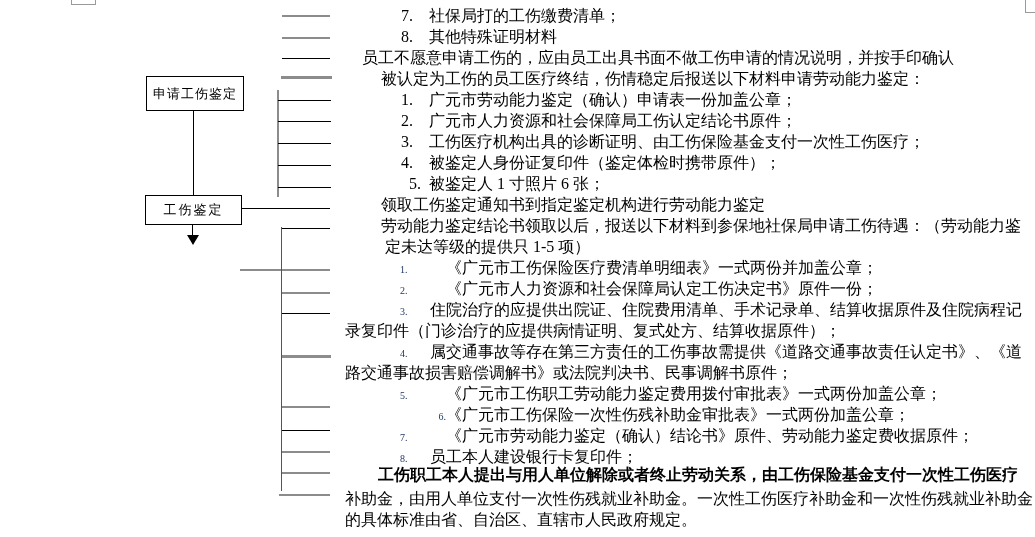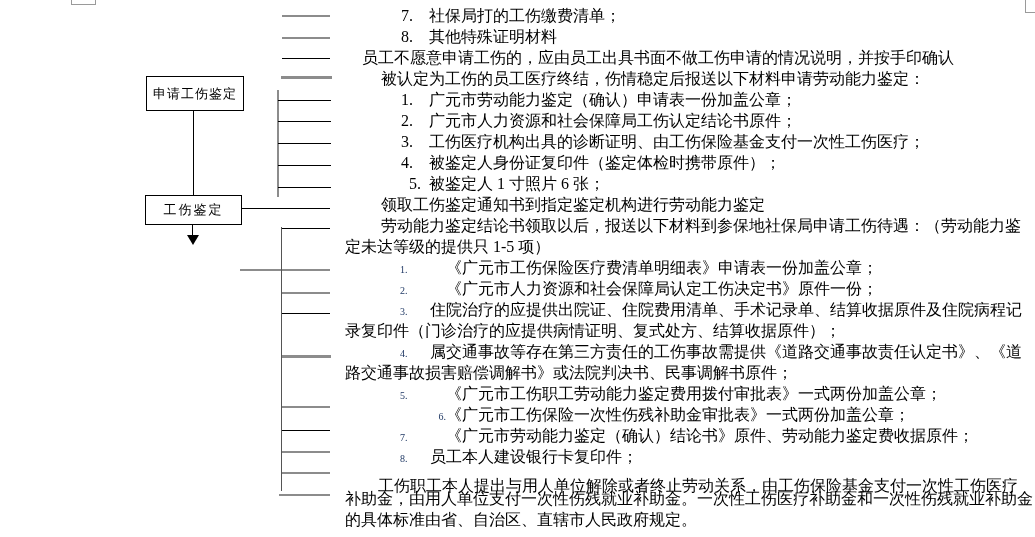--- a/index.html
+++ b/index.html
@@ -90,29 +90,29 @@
       <div class="dline n1" style="top: 26px;"><span class="ln-num">8.</span><span>其他特殊证明材料</span></div>
       <div class="dline p2" style="top: 47px;"><span>员工不愿意申请工伤的，应由员工出具书面不做工伤申请的情况说明，并按手印确认</span></div>
       <div class="dline p1" style="top: 68px;"><span>被认定为工伤的员工医疗终结，伤情稳定后报送以下材料申请劳动能力鉴定：</span></div>
       <div class="dline n1" style="top: 89px;"><span class="ln-num">1.</span><span>广元市劳动能力鉴定（确认）申请表一份加盖公章；</span></div>
       <div class="dline n1" style="top: 110px;"><span class="ln-num">2.</span><span>广元市人力资源和社会保障局工伤认定结论书原件；</span></div>
       <div class="dline n1" style="top: 131px;"><span class="ln-num">3.</span><span>工伤医疗机构出具的诊断证明、由工伤保险基金支付一次性工伤医疗；</span></div>
       <div class="dline n1" style="top: 152px;"><span class="ln-num">4.</span><span>被鉴定人身份证复印件（鉴定体检时携带原件）；</span></div>
       <div class="dline n1" style="top: 173px; text-align: center;"><span class="ln-num">5.</span><span>被鉴定人 1 寸照片 6 张；</span></div>
       <div class="dline p1" style="top: 194px;"><span>领取工伤鉴定通知书到指定鉴定机构进行劳动能力鉴定</span></div>
       <div class="dline p1" style="top: 215px;"><span>劳动能力鉴定结论书领取以后，报送以下材料到参保地社保局申请工伤待遇：（劳动能力鉴</span></div>
-      <div class="dline p0" style="top: 236px;"><span>定未达等级的提供只 1-5 项）</span></div>
-      <div class="dline n2q" style="top: 257px;"><span class="ln-num">1.</span><span>《广元市工伤保险医疗费清单明细表》申请表一份加盖公章；</span></div>
+      <div class="dline p0" style="top: 236px; margin-left: 40px;"><span>定未达等级的提供只 1-5 项）</span></div>
+      <div class="dline n2q" style="top: 257px;"><span class="ln-num">1.</span><span>《广元市工伤保险医疗费清单明细表》一式两份并加盖公章；</span></div>
       <div class="dline n2q" style="top: 278px;"><span class="ln-num">2.</span><span>《广元市人力资源和社会保障局认定工伤决定书》原件一份；</span></div>
       <div class="dline n2p" style="top: 299px;"><span class="ln-num">3.</span><span>住院治疗的应提供出院证、住院费用清单、手术记录单、结算收据原件及住院病程记</span></div>
       <div class="dline p0" style="top: 320px;"><span>录复印件（门诊治疗的应提供病情证明、复式处方、结算收据原件）；</span></div>
       <div class="dline n2p" style="top: 341px;"><span class="ln-num">4.</span><span>属交通事故等存在第三方责任的工伤事故需提供《道路交通事故责任认定书》、《道</span></div>
       <div class="dline p0" style="top: 362px;"><span>路交通事故损害赔偿调解书》或法院判决书、民事调解书原件；</span></div>
       <div class="dline n2q" style="top: 383px;"><span class="ln-num">5.</span><span>《广元市工伤职工劳动能力鉴定费用拨付审批表》一式两份加盖公章；</span></div>
       <div class="dline n2q" style="top: 404px; text-align: right;"><span class="ln-num">6.</span><span>《广元市工伤保险一次性伤残补助金审批表》一式两份加盖公章；</span></div>
       <div class="dline n2q" style="top: 425px;"><span class="ln-num">7.</span><span>《广元市劳动能力鉴定（确认）结论书》原件、劳动能力鉴定费收据原件；</span></div>
       <div class="dline n2p" style="top: 446px;"><span class="ln-num">8.</span><span>员工本人建设银行卡复印件；</span></div>
-      <div class="dline p15" style="top: 475px;"><span>工伤职工本人提出与用人单位解除或者终止劳动关系，由工伤保险基金支付一次性工伤医疗</span></div>
+      <div class="dline p15" style="top: 464px; font-weight: bold;"><span>工伤职工本人提出与用人单位解除或者终止劳动关系，由工伤保险基金支付一次性工伤医疗</span></div>
       <div class="dline p0" style="top: 488px;"><span>补助金，由用人单位支付一次性伤残就业补助金。一次性工伤医疗补助金和一次性伤残就业补助金</span></div>
       <div class="dline p0" style="top: 509px;"><span>的具体标准由省、自治区、直辖市人民政府规定。</span></div>
     </div>
 
 </div>
 
 </body></html>

